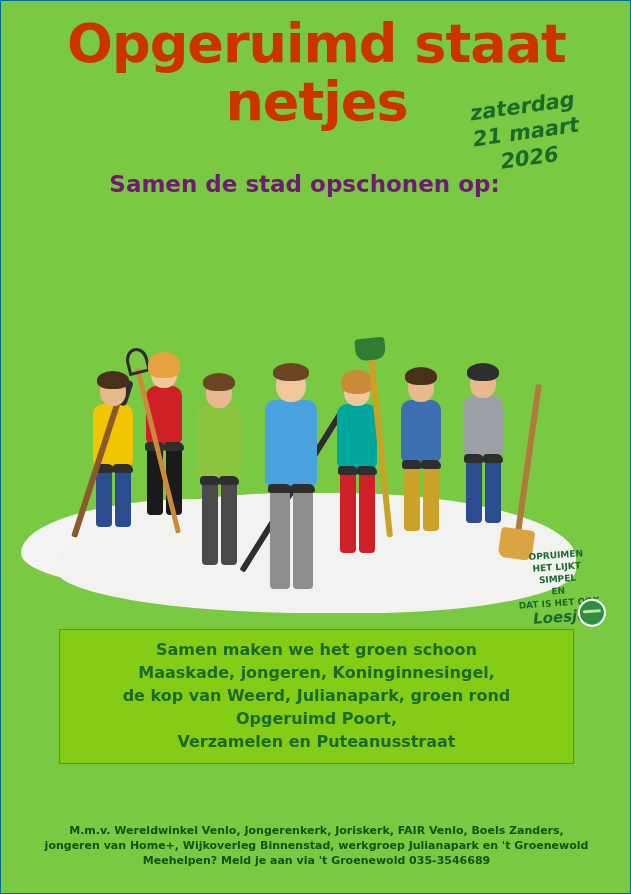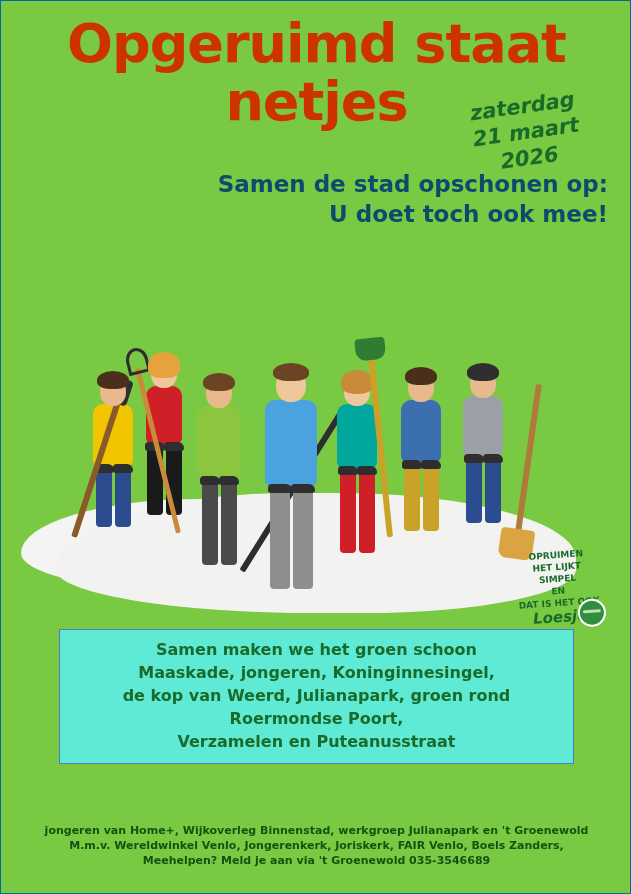--- a/index.html
+++ b/index.html
@@ -54,22 +54,22 @@
     line-height: 26px;
     text-align: center;
   }
 
   
   .subtitle {
     position: absolute;
     top: 168px;
     left: 0;
     width: 607px;
-    text-align: right;
-    color: #0c4a6e;
+    text-align: center;
+    color: #701a75;
     font-family: "DejaVu Sans", sans-serif;
     font-weight: bold;
     font-size: 23px;
     line-height: 30px;
   }
   .subtitle .l2 { display: block; }
 
   
   .illustration {
     position: absolute;
@@ -180,21 +180,21 @@
     background: #bfe3a0;
     border-radius: 2px;
   }
 
   
   .box {
     position: absolute;
     left: 58px;
     width: 515px;
     box-sizing: border-box;
-    background: #5eead4;
+    background: #84cc16;
     border: 1px solid #5577cc;
     text-align: center;
     color: #1a6b2a;
     font-family: "DejaVu Sans", sans-serif;
     font-weight: bold;
   }
   .box-green {
     top: 628px;
     padding: 8px 10px 10px;
     font-size: 16px;
@@ -236,21 +236,20 @@
   </div>
 
   <div class="date-block">
     <div>zaterdag</div>
     <div>21 maart</div>
     <div>2026</div>
   </div>
 
   <div class="subtitle">
     <span>Samen de stad opschonen op:</span>
-    <span class="l2">U doet toch ook mee!</span>
   </div>
 
   <div class="illustration">
     <div class="ground2"></div>
     <div class="ground"></div>
 
     <div class="person" style="left:92px; bottom:96px;">
       <div class="tool" style="width:6px;height:150px;left:-22px;bottom:-10px;transform:rotate(18deg);">
         <div class="tool-head" style="width:18px;height:26px;background:#2e2e2e;left:-6px;top:-16px;border-radius:4px;"></div>
       </div>
@@ -375,24 +374,24 @@
     <div>SIMPEL</div>
     <div>EN</div>
     <div>DAT IS HET OOK</div>
     <div class="logo-brand">Loesje</div>
     <div class="logo-globe"></div>
   </div>
 
   <div class="box box-green">
     <span class="line">Samen maken we het groen schoon</span>
     <span class="line">Maaskade, jongeren, Koninginnesingel,</span>
-    <span class="line">de kop van Weerd, Julianapark, groen rond Roermondse Poort,</span>
+    <span class="line">de kop van Weerd, Julianapark, groen rond Opgeruimd Poort,</span>
     <span class="line">Verzamelen en Puteanusstraat</span>
   </div>
 
 
   <div class="footer">
+    <span class="line">M.m.v. Wereldwinkel Venlo, Jongerenkerk, Joriskerk, FAIR Venlo, Boels Zanders,</span>
     <span class="line">jongeren van Home+, Wijkoverleg Binnenstad, werkgroep Julianapark en 't Groenewold</span>
-    <span class="line">M.m.v. Wereldwinkel Venlo, Jongerenkerk, Joriskerk, FAIR Venlo, Boels Zanders,</span>
     <span class="line">Meehelpen? Meld je aan via 't Groenewold 035-3546689</span>
   </div>
 
 </div>
 
 </body></html>

